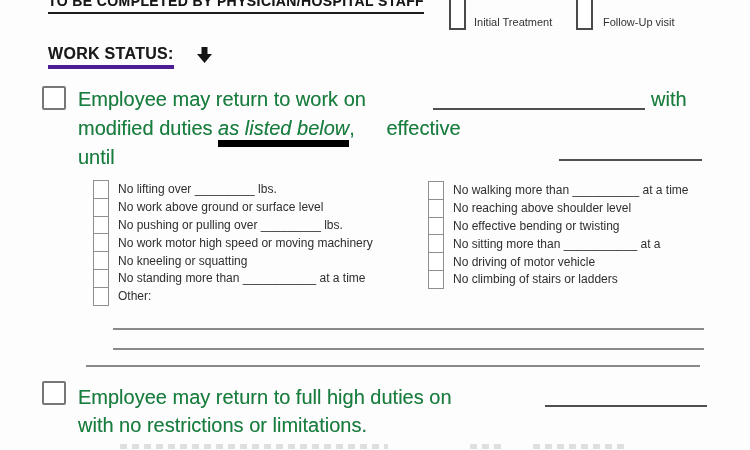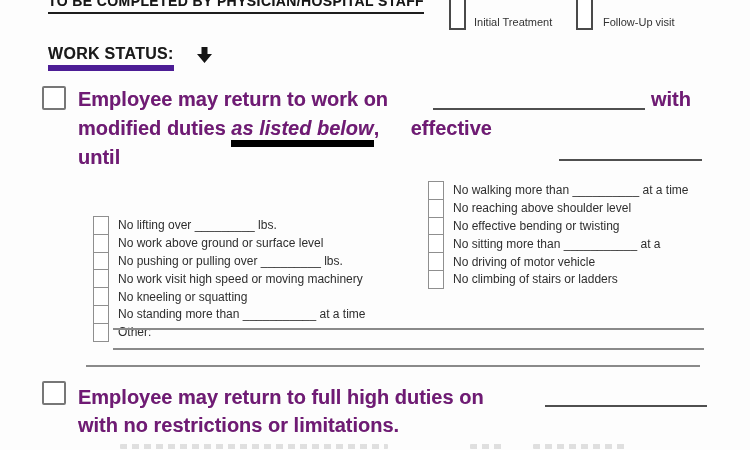--- a/index.html
+++ b/index.html
@@ -27,34 +27,34 @@
     border:2px solid #4a4a4a;
     background:#fff;
     box-sizing:border-box;
   }
   .visit-label{font-size:11px;color:#333;}
 
   
   .ws-heading{
     left:48px;top:45px;
     font-size:16px;font-weight:700;letter-spacing:.3px;
-    border-bottom:6px solid #4c1d95;
+    border-bottom:4px solid #4c1d95;
     padding-bottom:2px;
     text-shadow:0 0 .4px rgba(0,0,0,.35);
   }
   .ws-arrow{left:197px;top:47px;width:15px;height:16px;}
 
   
   .big-box{
     width:24px;height:24px;
     border:2px solid #777;border-radius:2px;
     background:#fff;box-sizing:border-box;
   }
   .stmt{
-    font-size:20px;font-weight:700;color:#701a75;
+    font-size:20px;font-weight:400;color:#15803d;
     text-shadow:0 0 .4px rgba(0,0,0,.3);
   }
   .ital{font-style:italic;}
   .u-ital{border-bottom:7px solid #000000;padding-bottom:1px;}
   .blank{border-bottom:2px solid #4f4f4f;height:0;}
 
   
   .res-col{position:absolute;}
   .res-row{display:flex;align-items:center;height:18.8px;}
   .res-row + .res-row{margin-top:-1px;}
@@ -103,36 +103,36 @@
 
   <div class="abs stmt" style="left:78px;top:117px;">
     <span>modified duties</span>
     <span class="ital u-ital">as listed below</span><span>,</span>
     <span style="margin-left:26px;">effective</span>
   </div>
 
   <div class="abs stmt" style="left:78px;top:146px;">until</div>
   <div class="abs blank" style="left:559px;top:159px;width:143px;"></div>
 
-  <div class="res-col" style="left:93px;top:180px;margin-top:36px;">
+  <div class="res-col" style="left:93px;top:180px;">
     <div class="res-row">
       <span class="res-cell"></span>
       <span class="res-label">No lifting over _________ lbs.</span>
     </div>
     <div class="res-row">
       <span class="res-cell"></span>
       <span class="res-label">No work above ground or surface level</span>
     </div>
     <div class="res-row">
       <span class="res-cell"></span>
       <span class="res-label">No pushing or pulling over _________ lbs.</span>
     </div>
     <div class="res-row">
       <span class="res-cell"></span>
-      <span class="res-label">No work visit high speed or moving machinery</span>
+      <span class="res-label">No work motor high speed or moving machinery</span>
     </div>
     <div class="res-row">
       <span class="res-cell"></span>
       <span class="res-label">No kneeling or squatting</span>
     </div>
     <div class="res-row">
       <span class="res-cell"></span>
       <span class="res-label">No standing more than ___________ at a time</span>
     </div>
     <div class="res-row">

